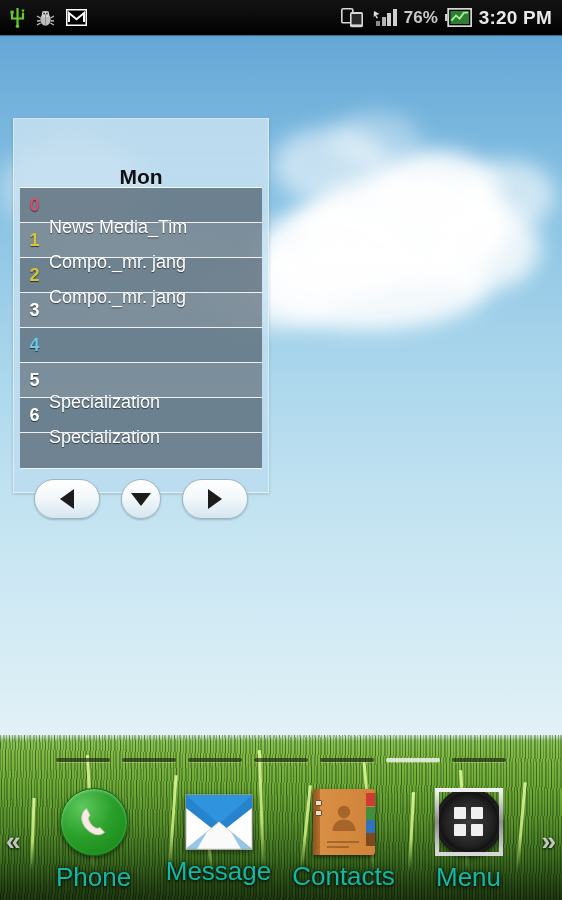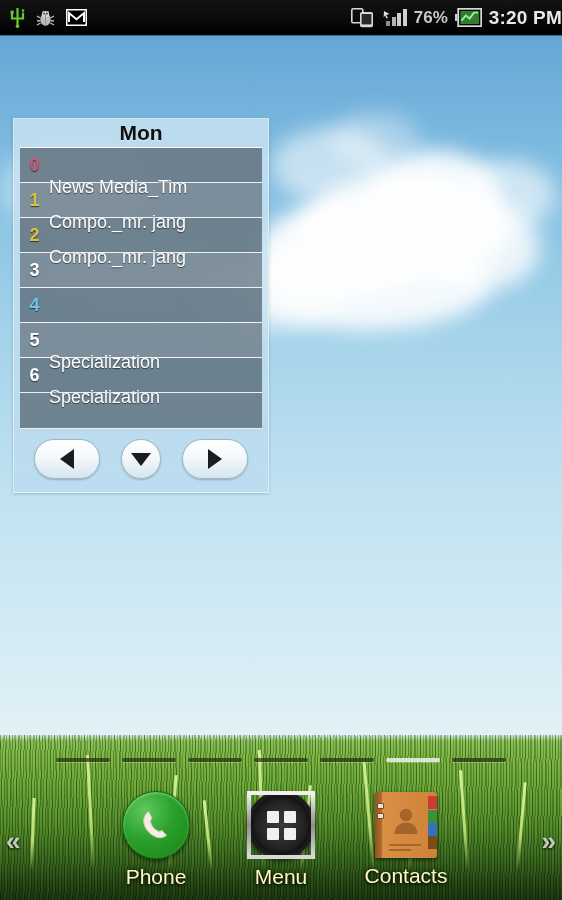--- a/index.html
+++ b/index.html
@@ -69,21 +69,21 @@
   }
 
   
   .statusbar {
     position:absolute; left:0; top:0; width:562px; height:36px;
     background:linear-gradient(to bottom,#131313 0%,#0a0a0a 55%,#000 100%);
     display:flex; align-items:center;
     border-bottom:1px solid #2d6f8f;
   }
   .sb-left  { display:flex; align-items:center; gap:11px; padding-left:10px; }
-  .sb-right { display:flex; align-items:center; gap:7px; margin-left:auto; }
+  .sb-right { display:flex; align-items:center; gap:7px; margin-left:auto; padding-right:10px; }
   .sb-icon { display:flex; align-items:center; justify-content:center; }
   .sb-text {
     color:#e9e9e9; font-size:19px; font-weight:bold; letter-spacing:.2px;
     font-family:"Liberation Sans", sans-serif;
   }
   .sb-batt { color:#c9c9c9; font-size:17px; font-weight:bold; }
 
   
   .signal { display:flex; align-items:flex-end; gap:1.5px; height:17px; position:relative; }
   .signal i { display:block; width:4px; background:#cfcfcf; }
@@ -93,23 +93,24 @@
   .signal i:nth-child(4){ height:17px; }
 
   
   .widget {
     position:absolute; left:13px; top:118px; width:256px; height:375px;
     background:linear-gradient(to bottom, rgba(205,228,242,.80), rgba(186,219,238,.78));
     border:1px solid rgba(255,255,255,.45);
     box-shadow:0 1px 3px rgba(0,0,0,.18);
   }
   .widget-title {
-    height:28px; display:flex; align-items:center; justify-content:center;
+    height:20px; display:flex; align-items:center; justify-content:center;
     color:#0d0f11; font-size:21px; font-weight:bold;
     text-shadow:0 1px 0 rgba(255,255,255,.45);
+    margin-top:48px;
   }
   .widget-list { margin:0 6px; border-top:1px solid rgba(255,255,255,.85); }
   .w-row {
     height:35px; display:flex; align-items:center; gap:9px;
     padding:0 0 0 9px;
     background:rgba(60,72,84,.62);
     border-bottom:1px solid rgba(255,255,255,.88);
   }
   .w-row.alt { background:rgba(78,86,94,.58); }
   .w-row.empty { background:rgba(60,72,84,.60); height:36px; }
@@ -153,21 +154,21 @@
   
   .dock {
     position:absolute; left:0; right:0; bottom:0; height:120px;
     display:flex; align-items:center; justify-content:center; gap:0;
   }
   .dock-item {
     width:125px; display:flex; flex-direction:column;
     align-items:center; gap:6px;
   }
   .dock-label {
-    color:#fef9c3; font-size:21px;
+    color:#14b8a6; font-size:26px;
     text-shadow:0 1px 3px rgba(0,0,0,.95), 0 0 6px rgba(0,0,0,.7);
   }
   .dock-arrow {
     position:absolute; color:rgba(230,235,230,.82); font-size:26px; font-weight:bold;
     text-shadow:0 1px 3px rgba(0,0,0,.9); top:46px;
   }
   .dock-arrow.l { left:6px; }
   .dock-arrow.r { right:6px; }
 
   
@@ -363,29 +364,32 @@
     <div class="dock-item">
       <div class="ic-phone">
         <svg width="40" height="40" viewBox="0 0 40 40">
           <path d="M12.5 6.5 c-3.6 2.6 -5.4 7.2 -4.6 11.6 c1 5.6 5.4 10.8 11 13.4 c4 1.9 8.6 1.7 11.6 -1.2
                    l-4.6 -4.8 c-1.4 1 -3.2 1.1 -4.8 .2 c-3 -1.7 -5.6 -4.8 -6.4 -8 c-.4 -1.7 .1 -3.3 1.3 -4.4 Z" fill="#f6ece4" stroke="#d6c8bc" stroke-width="1"></path>
         </svg>
       </div>
       <div class="dock-label">Phone</div>
     </div>
 
-
     <div class="dock-item">
-      <div class="ic-menu">
-        <b></b>
-          <b></b>
-          <b></b>
-          <b></b>
-      </div>
-      <div class="dock-label">Menu</div>
+      <div class="ic-msg">
+        <svg width="68" height="56" viewBox="0 0 68 56">
+          <rect x="1" y="1" width="66" height="54" fill="#ffffff" stroke="#bcbcbc" stroke-width="1"></rect>
+          <polygon points="1,1 67,1 67,14 34,40 1,14" fill="#2684cd"></polygon>
+          <polygon points="1,1 67,1 34,30" fill="#2f94dd"></polygon>
+          <polygon points="1,55 34,28 67,55" fill="#fafafa" stroke="#d5d5d5" stroke-width="1"></polygon>
+          <polygon points="1,55 22,38 12,55" fill="#3f9bdc" opacity=".55"></polygon>
+          <polygon points="67,55 46,38 56,55" fill="#3f9bdc" opacity=".55"></polygon>
+        </svg>
+      </div>
+      <div class="dock-label">Message</div>
     </div>
 
     <div class="dock-item">
       <div class="ic-cnt">
         <div class="cnt-spine"></div>
         <div class="cnt-ring" style="top:11px;"></div>
         <div class="cnt-ring" style="top:21px;"></div>
         <div class="cnt-tab" style="top:4px;  background:#cf3b33;"></div>
         <div class="cnt-tab" style="top:18px; background:#3f8f3f;"></div>
         <div class="cnt-tab" style="top:31px; background:#3272bd;"></div>
@@ -393,16 +397,26 @@
         <svg class="cnt-person" width="30" height="30" viewBox="0 0 30 30">
           <circle cx="15" cy="9" r="6.2" fill="#a5652a"></circle>
           <path d="M3.5 28 c0 -7 5.2 -11.4 11.5 -11.4 c6.3 0 11.5 4.4 11.5 11.4 Z" fill="#a5652a"></path>
         </svg>
         <div class="cnt-line" style="top:52px;"></div>
         <div class="cnt-line" style="top:57px; right:26px;"></div>
       </div>
       <div class="dock-label">Contacts</div>
     </div>
 
+    <div class="dock-item">
+      <div class="ic-menu">
+        <b></b>
+          <b></b>
+          <b></b>
+          <b></b>
+      </div>
+      <div class="dock-label">Menu</div>
+    </div>
+
     <span class="dock-arrow r">»</span>
   </div>
 
 </div>
 
 </body></html>

